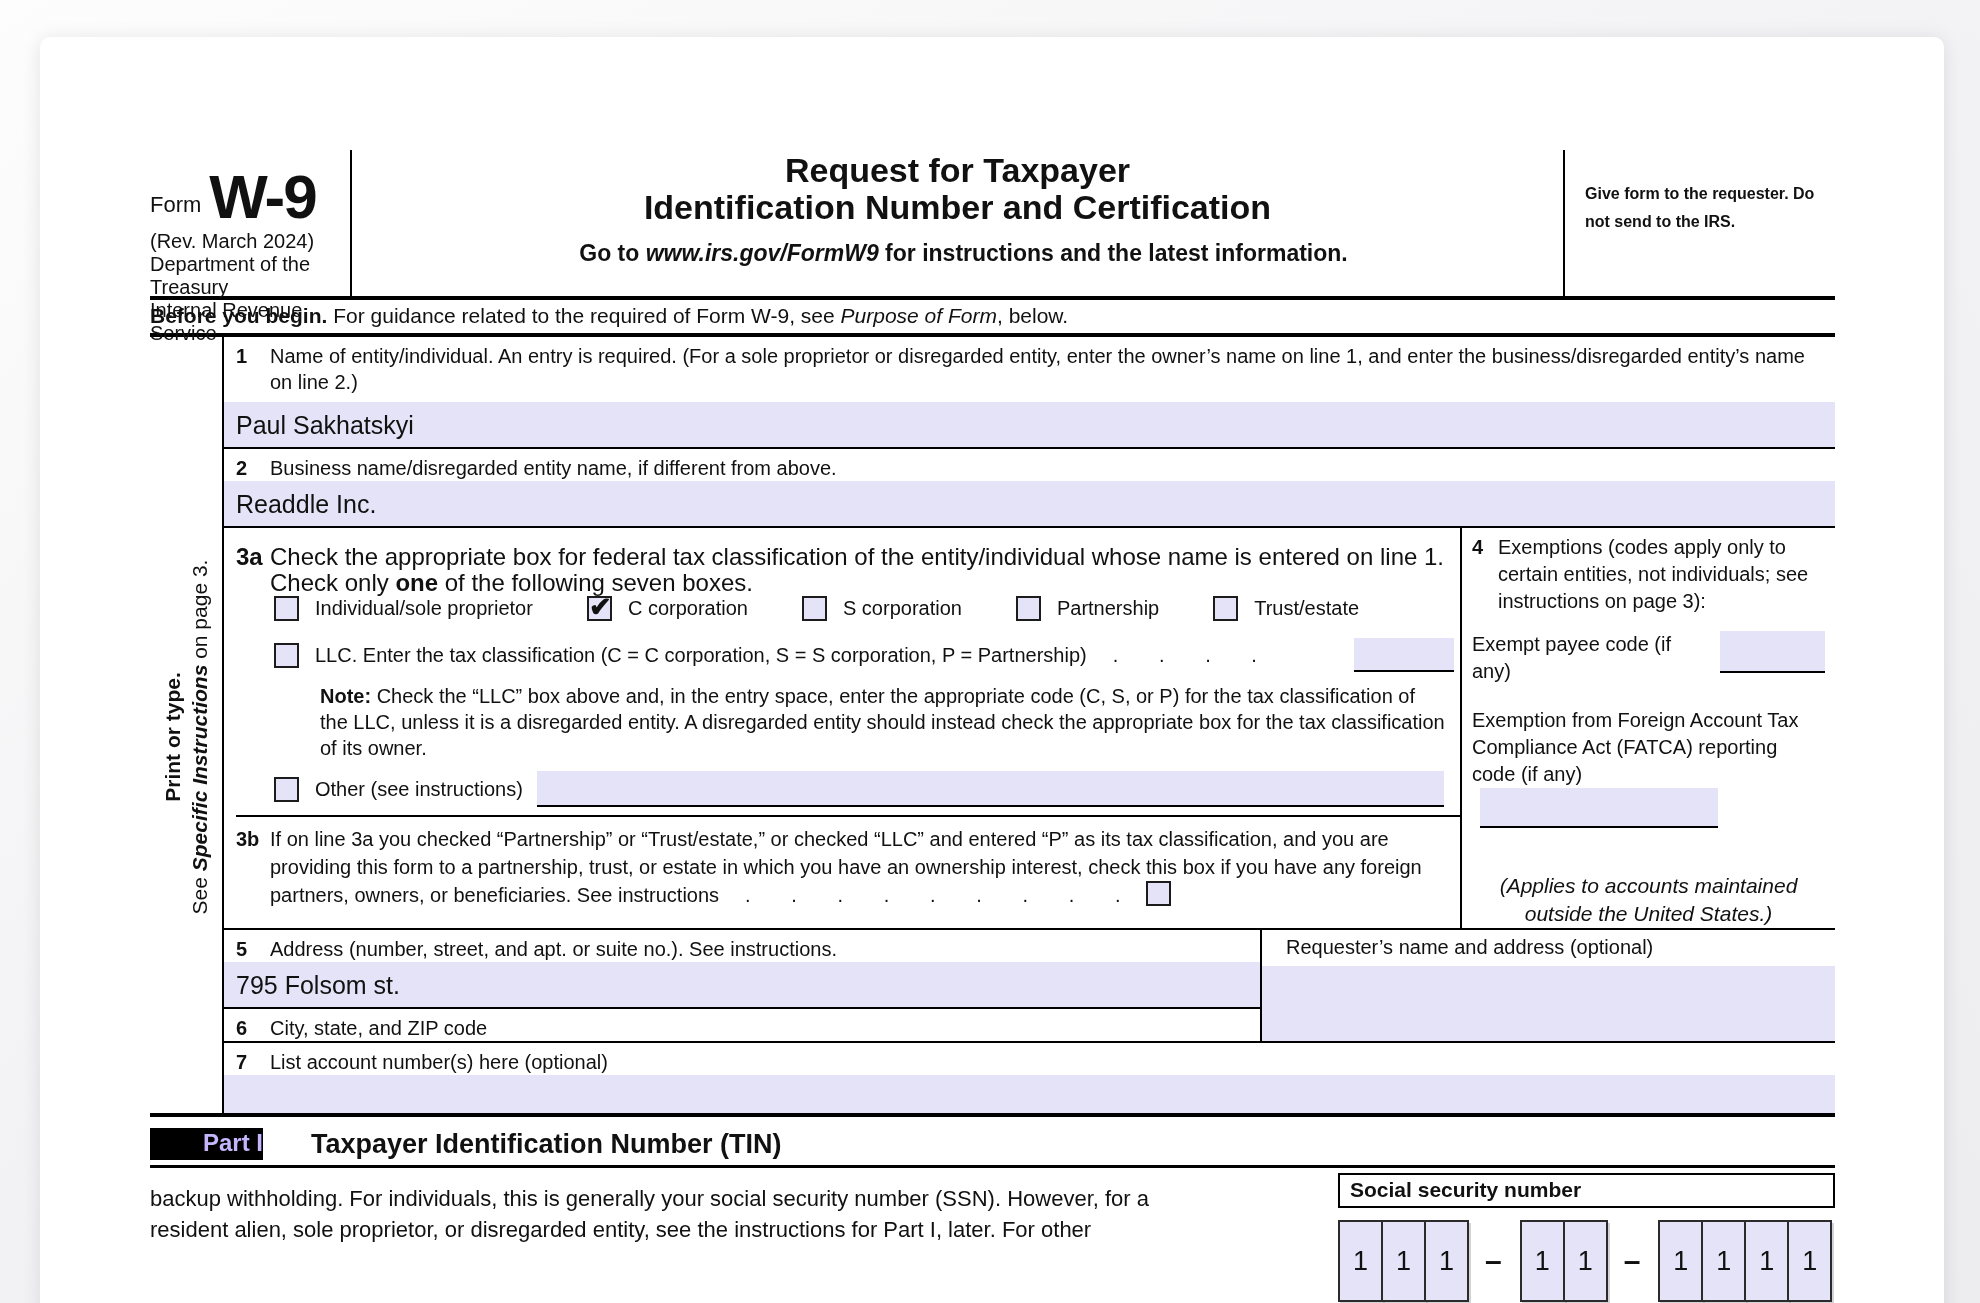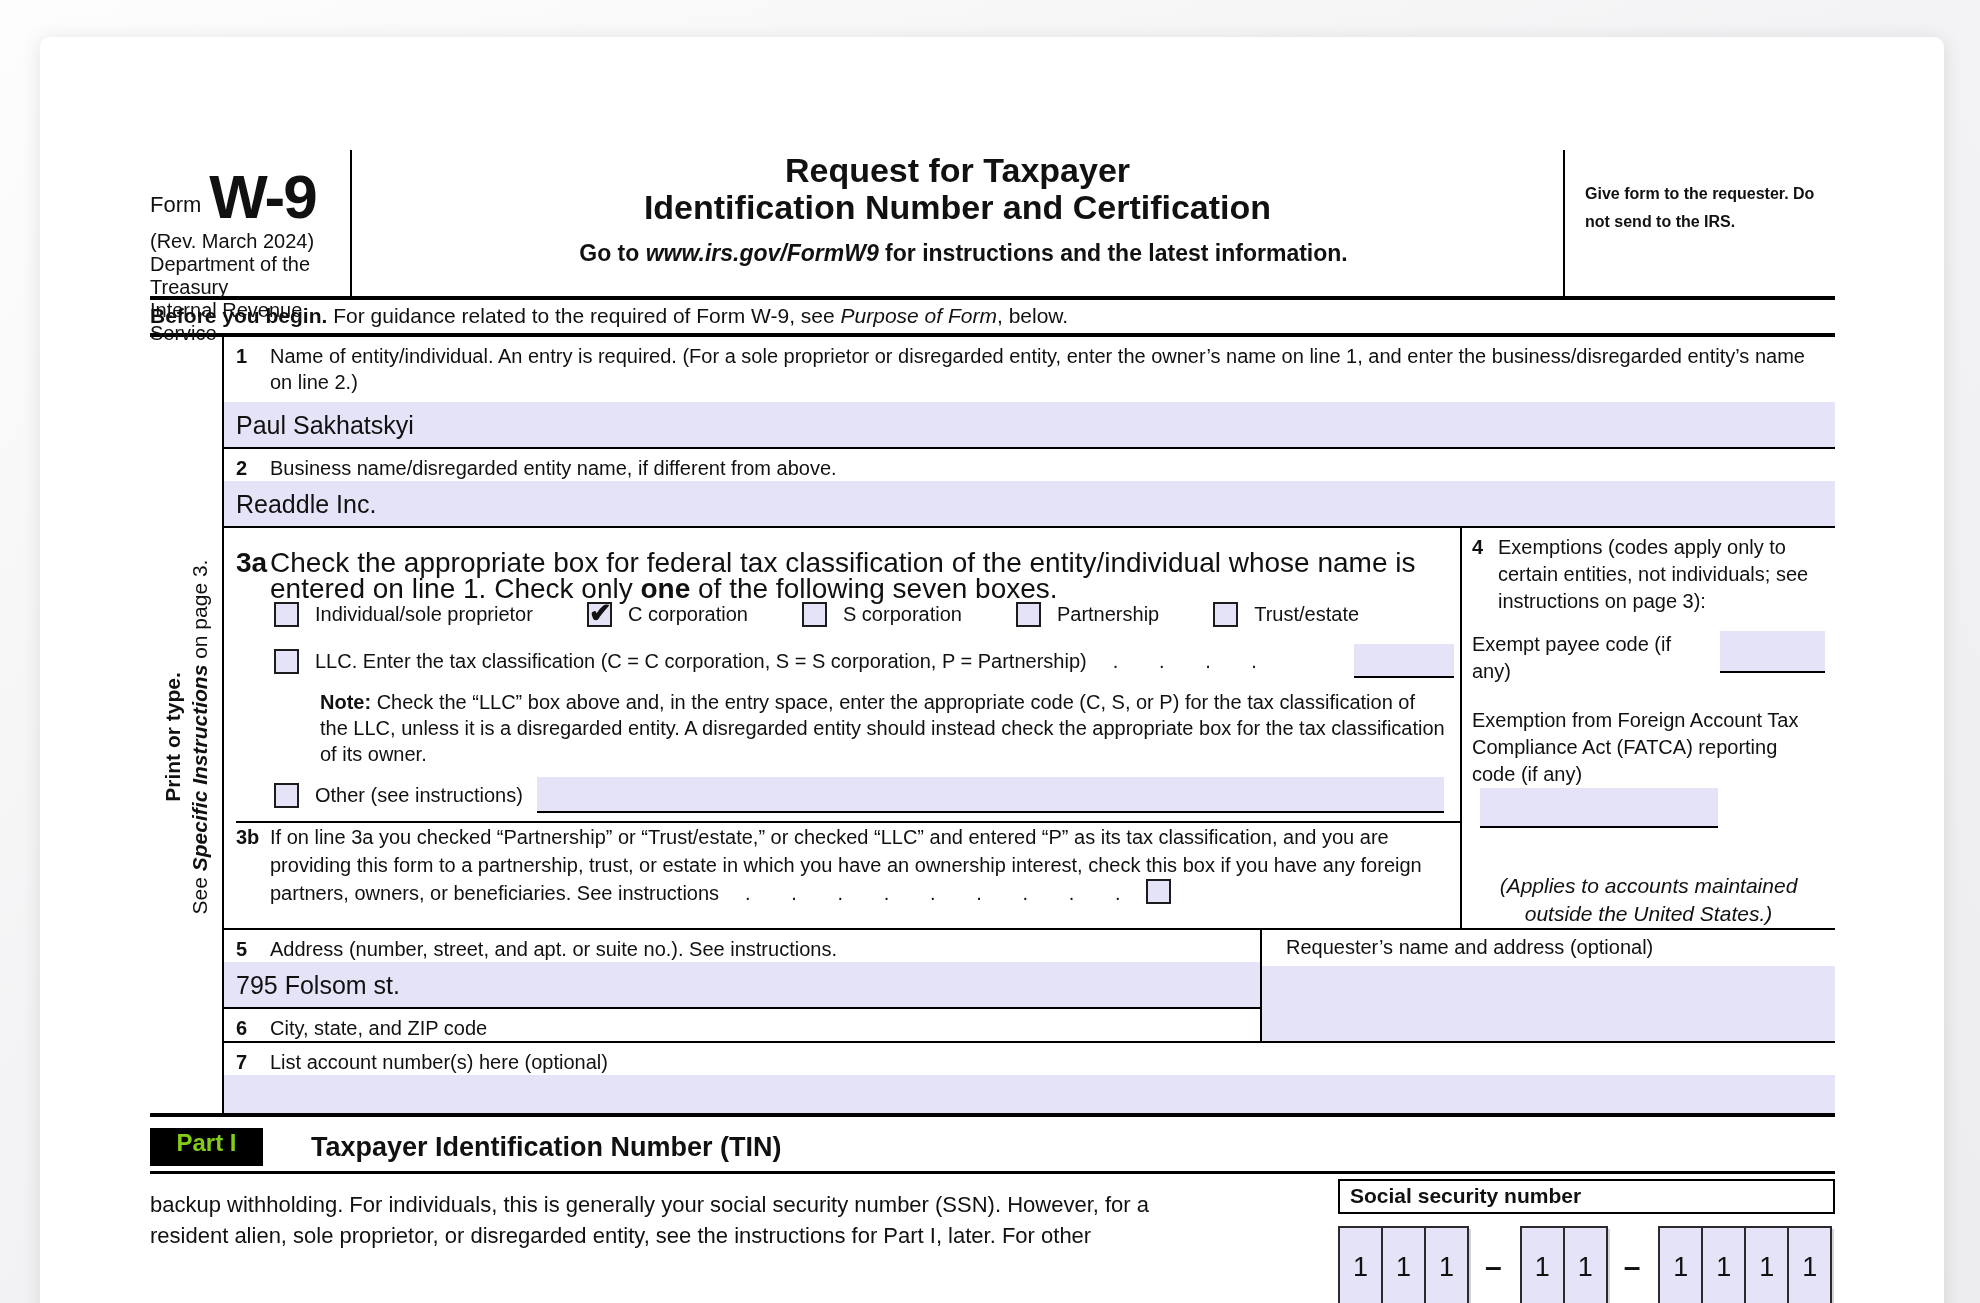--- a/index.html
+++ b/index.html
@@ -52,40 +52,40 @@
   .input {
     background:var(--lav); font-size:25px; padding:9px 12px 7px 12px; min-height:44px;
   }
   .row { border-bottom:2px solid #000; }
   .row1 .input { margin-top:7px; }
 
   
   .row3 { display:flex; }
   .r3-left { flex:1; padding-left:12px; }
   .sec3a { border-bottom:2px solid #000; padding-bottom:8px; }
-  .lbl3 { display:flex; font-size:28px; line-height:26px; padding-top:22px; padding-right:12px;justify-content:flex-end; }
+  .lbl3 { display:flex; font-size:24px; line-height:26px; padding-top:16px; padding-right:12px;justify-content:flex-end; }
   .lbl3 .num { font-weight:bold; width:34px; flex:none; }
   .cbrow { display:flex; align-items:center; gap:54px; margin:0 0 0 38px; font-size:20px; }
   .cb-item { display:flex; align-items:center; gap:16px; }
   .checkbox {
     width:25px; height:25px; border:2px solid #1c1c1c; background:var(--lav);
     position:relative; flex:none;
   }
   .checkbox .check {
     position:absolute; left:0px; top:-7px; font-size:27px; font-weight:bold; color:#111;
   }
   .llcrow { display:flex; align-items:center; margin:17px 0 0 38px; font-size:20px; }
   .llcrow .cbx { margin-right:16px; }
   .dots { letter-spacing:6px; margin-left:26px; white-space:pre; }
   .llc-entry { width:100px; height:34px; background:var(--lav); border-bottom:2px solid #000; margin-left:auto; margin-right:6px; }
   .note { margin:11px 14px 0 84px; font-size:20px; line-height:26px; }
   .otherrow { display:flex; align-items:center; margin:10px 0 0 38px; font-size:20px; }
   .otherrow .cbx { margin-right:16px; }
   .other-field { flex:1; height:36px; background:var(--lav); border-bottom:2px solid #000; margin-left:14px; margin-right:16px; }
-  .lbl3b { display:flex; font-size:20px; line-height:28px; padding:0 8px 12px 0; }
+  .lbl3b { display:flex; font-size:20px; line-height:28px; padding:8px 8px 12px 0; }
   .lbl3b .num { font-weight:bold; width:34px; flex:none; }
   .cb-inline { display:inline-block; vertical-align:-4px; margin-left:20px; }
 
   .r3-right { width:375px; flex:none; border-left:2px solid #000; padding:6px 10px 0 10px; font-size:20px; line-height:27px; }
   .ex-label { display:flex; }
   .ex-label .num { font-weight:bold; width:26px; flex:none; }
   .ex-payee { display:flex; align-items:flex-start; margin-top:16px; }
   .ex-payee-box { width:105px; height:42px; background:var(--lav); border-bottom:2px solid #000; margin-left:10px; flex:none; }
   .fatca { margin-top:22px; }
   .fatca-box { display:inline-block; width:238px; height:40px; background:var(--lav); border-bottom:2px solid #000; vertical-align:-12px; margin-left:8px; }
@@ -96,21 +96,21 @@
   .r56-left { width:1036px; flex:none; }
   .sub5 { border-bottom:2px solid #000; }
   .r56-right { flex:1; border-left:2px solid #000; display:flex; flex-direction:column; }
   .req-label { font-size:20px; padding:6px 0 0 24px; }
   .req-fill { background:var(--lav); flex:1; margin-top:7px; }
 
   .row7 .input { min-height:38px; }
 
   
   .p1head { display:flex; align-items:center; border-bottom:3px solid #000; margin-top:11px; padding-bottom:5px; }
-  .p1badge { background:#000; color:#84cc16; font-weight:bold; font-size:24px; width:113px; text-align:center; padding:1px 0 9px; flex:none; }
+  .p1badge { background:#000; color:#c4b5fd; font-weight:bold; font-size:24px; width:113px; text-align:right; padding:1px 0 3px; flex:none; }
   .p1title { font-weight:bold; font-size:27px; margin-left:48px; }
   .p1body { display:flex; margin-top:2px; }
   .p1text { font-size:22px; line-height:31px; margin-top:13px; flex:none; width:1175px; }
   .ssnblock { margin-left:auto; width:497px; margin-top:3px; }
   .ssnlabel { border:2px solid #000; font-weight:bold; font-size:21px; padding:3px 0 4px 10px; }
   .ssnrow { display:flex; align-items:center; margin-top:12px; }
   .ssngroup { display:flex; }
   .ssnbox {
     width:45px; height:82px; border:2px solid #2b2b2b; background:var(--lav);
     margin-right:-2px; display:flex; align-items:center; justify-content:center;

